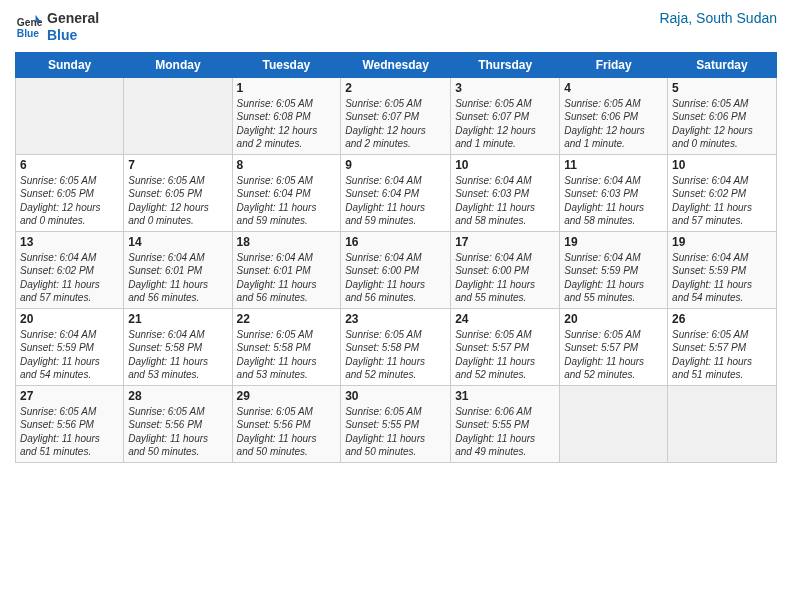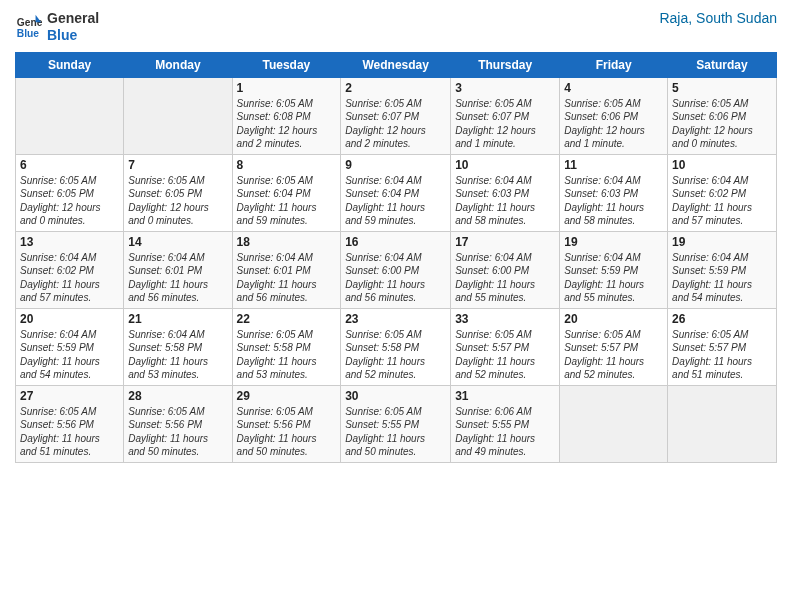--- a/index.html
+++ b/index.html
@@ -285,21 +285,21 @@
 and 53 minutes.</div>
           </td>
           <td>
             <div class="day-number">23</div>
             <div class="day-info" style="white-space: pre-line;">Sunrise: 6:05 AM
 Sunset: 5:58 PM
 Daylight: 11 hours
 and 52 minutes.</div>
           </td>
           <td>
-            <div class="day-number">33</div>
+            <div class="day-number">24</div>
             <div class="day-info" style="white-space: pre-line;">Sunrise: 6:05 AM
 Sunset: 5:57 PM
 Daylight: 11 hours
 and 52 minutes.</div>
           </td>
           <td>
             <div class="day-number">20</div>
             <div class="day-info" style="white-space: pre-line;">Sunrise: 6:05 AM
 Sunset: 5:57 PM
 Daylight: 11 hours

